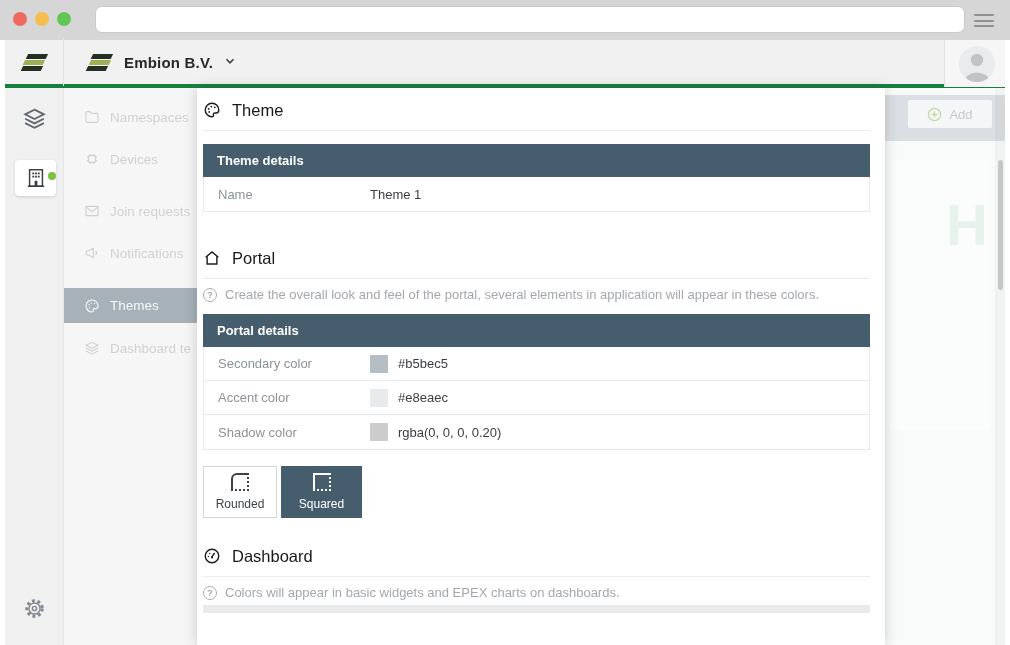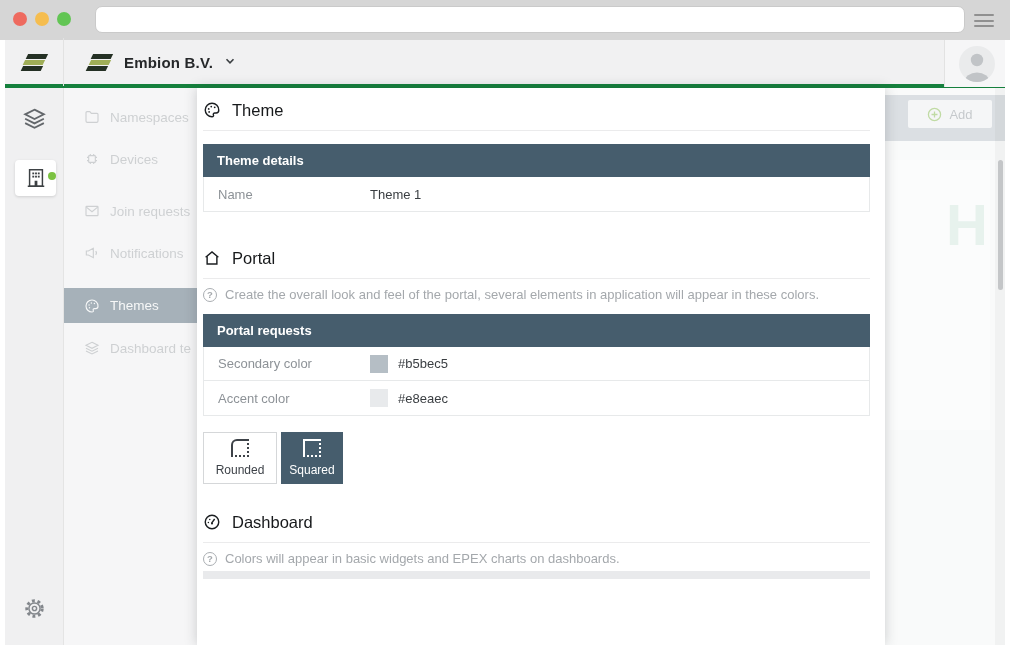--- a/index.html
+++ b/index.html
@@ -87,21 +87,21 @@
   .tbl-row:last-child { border-bottom:none; }
   .row-label { width:152px; font-size:13px; color:#8d9297; }
   .row-value { font-size:13px; color:#3a3e42; }
   .swatch { width:18px; height:18px; margin-right:10px; flex:0 0 auto; }
   .name-row { height:34px; }
 
   .corner-row { display:flex; gap:4px; margin-top:16px; }
   .corner-btn { width:74px; height:52px; background:#fff; border:1px solid #d5d7d9;
     display:flex; flex-direction:column; align-items:center; justify-content:center; gap:6px;
     font-size:12px; color:#3d4248; cursor:pointer; font-family:inherit; }
-  .corner-btn.selected { width:62px; background:#465d6d; border-color:#465d6d; color:#fff; }
+  .corner-btn.selected { width:81px; background:#465d6d; border-color:#465d6d; color:#fff; }
   .corner-icon { width:18px; height:18px; border-top:2.4px solid currentColor; border-left:2.4px solid currentColor;
     border-right:2.4px dotted currentColor; border-bottom:2.4px dotted currentColor; }
   .corner-btn.rounded .corner-icon { border-top-left-radius:6px; }
 
   .bottom-strip { height:8px; background:#e9eaec; margin-top:5px; width:667px; }
 
   .m34 { margin-top:34px; } .m27 { margin-top:26px; } .m13 { margin-top:13px; } .m12 { margin-top:12px; }
 
   
   .scroll-track { position:absolute; left:995px; top:88px; width:10px; height:557px;
@@ -320,32 +320,37 @@
       </span>
       <span class="sec-title">Portal</span>
     </div>
     <div class="divider"></div>
     <div class="help-line">
       <span class="help-icon"></span>
       <span>Create the overall look and feel of the portal, several elements in application will appear in these colors.</span>
     </div>
 
     <div class="tbl m12">
-      <div class="tbl-head">Portal requests</div>
+      <div class="tbl-head">Portal details</div>
       <div class="tbl-body">
         <div class="tbl-row">
           <span class="row-label">Secondary color</span>
           <span class="swatch" style="background: rgb(181, 190, 197);"></span>
           <span class="row-value">#b5bec5</span>
         </div>
         <div class="tbl-row">
           <span class="row-label">Accent color</span>
           <span class="swatch" style="background: rgb(232, 234, 236);"></span>
           <span class="row-value">#e8eaec</span>
         </div>
+        <div class="tbl-row">
+          <span class="row-label">Shadow color</span>
+          <span class="swatch" style="background: rgba(0, 0, 0, 0.2);"></span>
+          <span class="row-value">rgba(0, 0, 0, 0.20)</span>
+        </div>
       </div>
     </div>
 
     <div class="corner-row">
       <button class="corner-btn rounded">
         <span class="corner-icon"></span>
         <span>Rounded</span>
       </button>
       <button class="corner-btn selected">
         <span class="corner-icon"></span>

